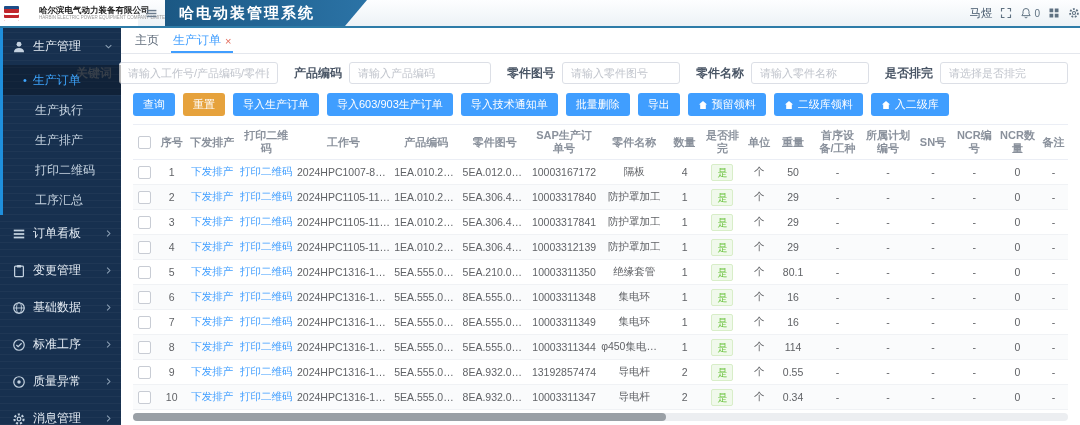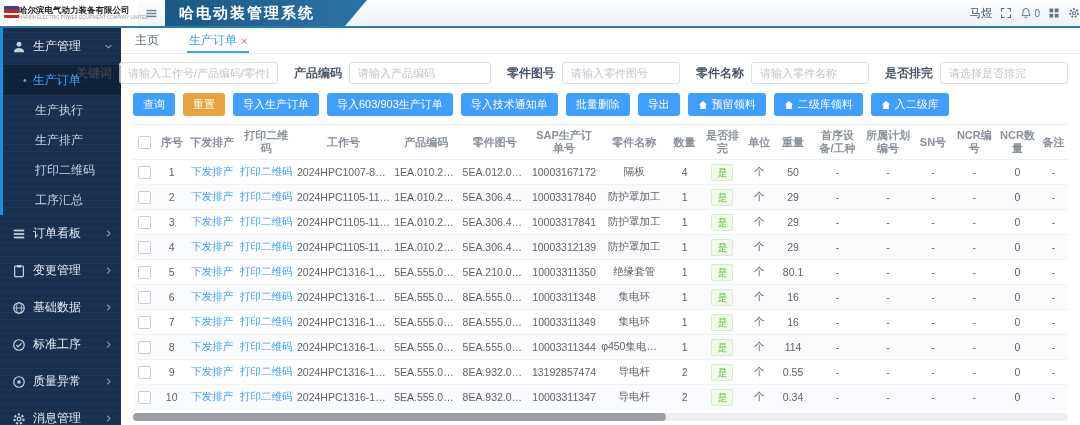--- a/index.html
+++ b/index.html
@@ -3,21 +3,21 @@
 <meta charset="utf-8">
 <style>
   html,body{margin:0;padding:0;width:1080px;height:425px;overflow:hidden;
     font-family:"Liberation Sans","DejaVu Sans",sans-serif;background:#fff;}
   .app{display:flex;flex-direction:column;width:1080px;height:425px;}
 
   
   .topbar{height:26px;flex:none;display:flex;align-items:center;
     background:linear-gradient(#fdfeff,#edf2f6);border-bottom:2px solid #2e7ca8;}
   .logo-box{width:138px;height:26px;background:#fff;display:flex;align-items:center;
-    gap:0;padding:0 4px;box-sizing:border-box;flex:none;}
+    gap:20px;padding:0 4px;box-sizing:border-box;flex:none;}
   .logo-mark{width:15px;height:15px;flex:none;border-radius:1px;
     background:linear-gradient(#1d4e89 0 20%,#c1272d 20% 100%);
     box-shadow:inset 0 -3px 0 #fff,inset 0 -6px 0 #c1272d,inset 0 -8px 0 #fff;}
   .logo-cn{font-size:8.5px;font-weight:bold;color:#222;white-space:nowrap;line-height:9px;}
   .logo-en{font-size:4.5px;color:#999;white-space:nowrap;line-height:5px;}
   .hamburger{color:#6b7c8d;margin:0 7px;display:inline-flex;}
   .hamburger svg{width:13px;height:13px;}
   .title-band{height:26px;display:flex;align-items:center;color:#fff;font-size:15px;
     font-weight:bold;letter-spacing:2px;padding:0 52px 0 14px;
     background:linear-gradient(90deg,#1b5884,#2b73a6);
@@ -43,21 +43,21 @@
   .chev svg{width:9px;height:9px;}
   .group-wrap{position:relative;}
   .group-wrap::before{content:"";position:absolute;left:0;top:0;bottom:0;width:3px;background:#1f8fdc;}
   .sub-item{height:30px;display:flex;align-items:center;padding-left:35px;font-size:12px;
     color:#c7d4e1;cursor:pointer;white-space:nowrap;}
   .sub-item.active{color:#3ea6ff;background:rgba(0,0,0,.28);}
   .sub-item .dot{color:#3ea6ff;margin:0 6px 0 -12px;font-size:11px;}
 
   
   .main{flex:1;display:flex;flex-direction:column;background:#fff;min-width:0;}
-  .tabs{height:25px;flex:none;display:flex;align-items:flex-end;gap:26px;
+  .tabs{height:25px;flex:none;display:flex;align-items:flex-end;gap:10px;
     padding-left:12px;border-bottom:1px solid #e4e7ed;background:#fff;}
   .tab{font-size:12px;color:#5f6b7a;padding:4px 2px 4px;cursor:pointer;display:flex;align-items:center;}
   .tab.active{color:#409eff;border-bottom:2px solid #409eff;padding-bottom:2px;}
   .tab .close{color:#e26a5a;margin-left:4px;font-size:11px;line-height:10px;}
 
   .filters{display:flex;align-items:center;gap:16px;padding:8px 12px 4px;flex:none;justify-content:flex-end;}
   .filter{display:flex;align-items:center;}
   .filter .flabel{font-size:12px;color:#4a5666;font-weight:bold;margin-right:7px;white-space:nowrap;}
   .inp{height:22px;border:1px solid #dcdfe6;border-radius:3px;padding:0 8px;font-size:11px;
     color:#333;outline:none;box-sizing:border-box;}

